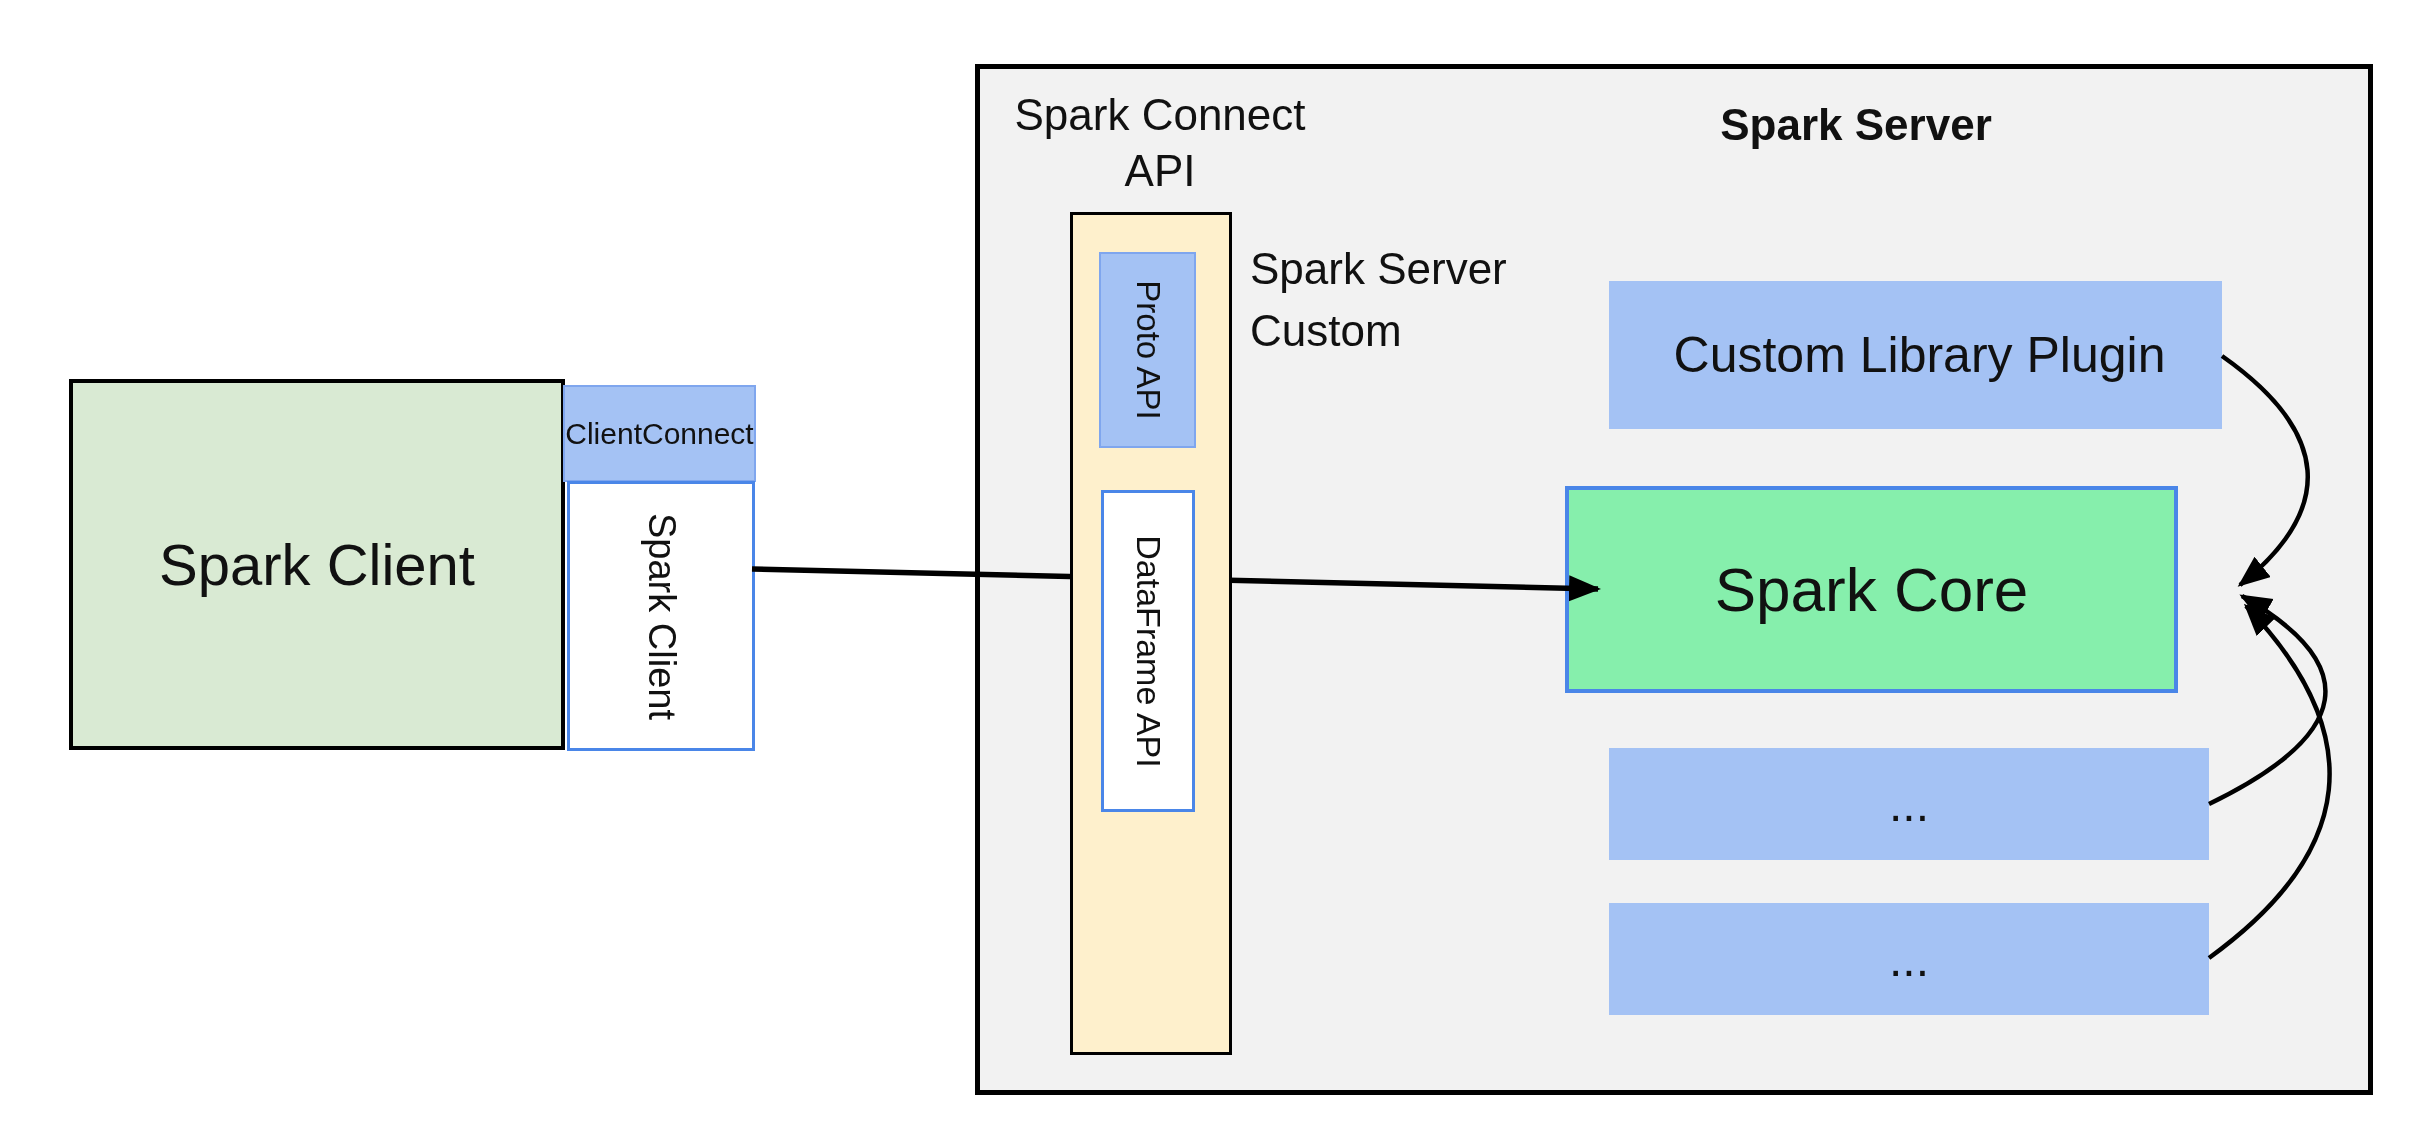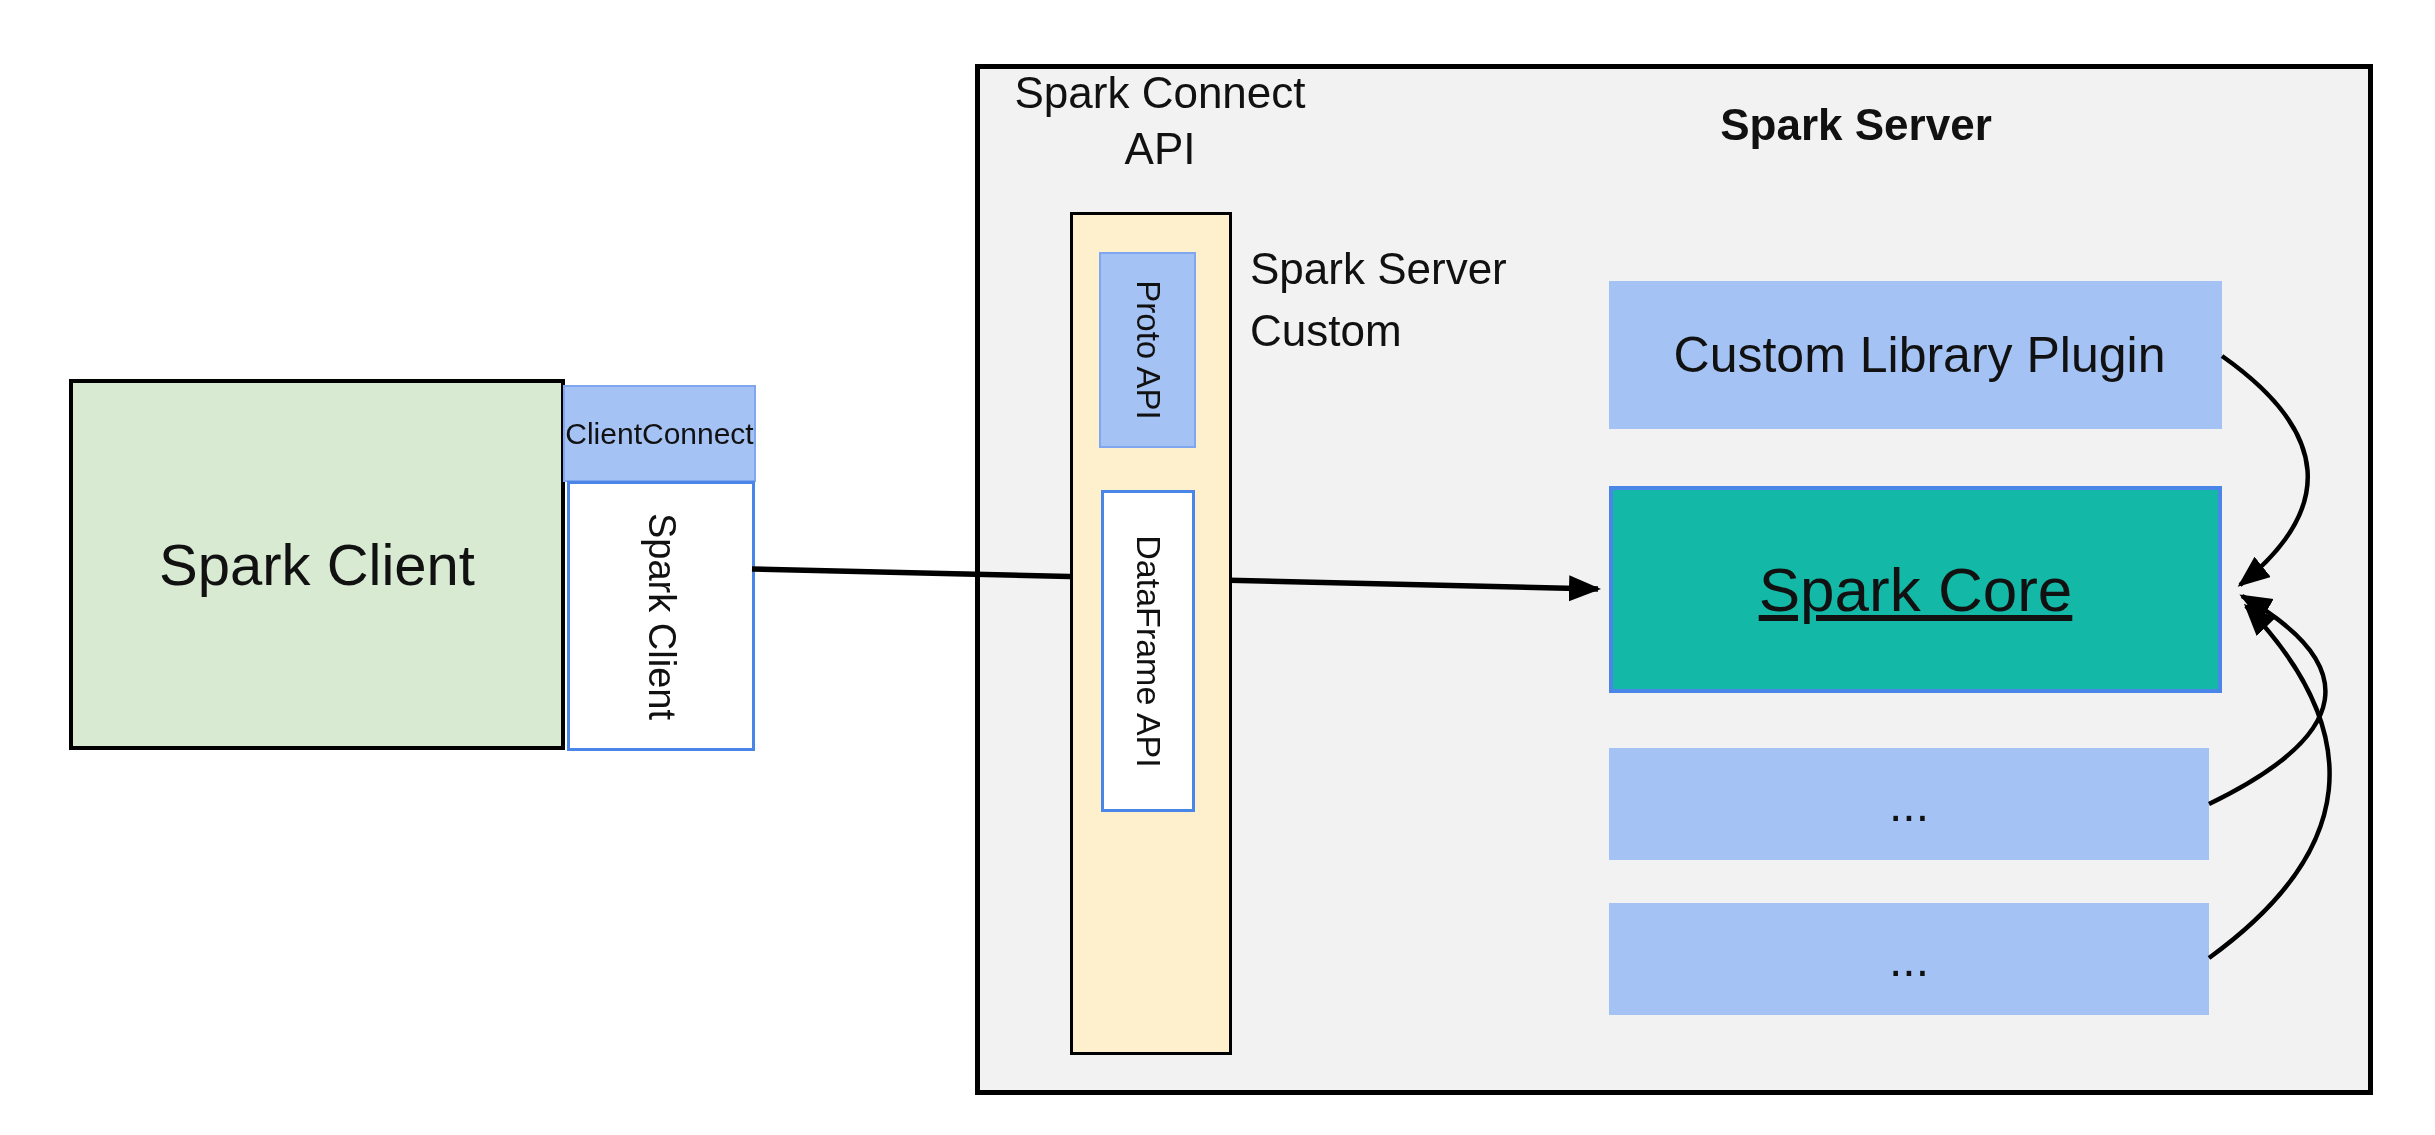--- a/index.html
+++ b/index.html
@@ -50,21 +50,21 @@
 
   
   .gray-box{
     left:975px;top:64px;width:1398px;height:1031px;
     background:var(--fill-gray);
     border:5px solid var(--stroke-black);
     z-index:1;
   }
 
   .lbl-connect{
-    left:985px;top:65px;width:350px;
+    left:985px;top:87px;width:350px;
     text-align:center;font-size:44px;line-height:56px;
     z-index:2;
   }
   .lbl-server-title{
     left:1606px;top:98px;width:500px;
     text-align:center;font-size:44px;line-height:54px;font-weight:bold;
     z-index:2;
   }
   .lbl-server-lib{
     left:1250px;top:238px;width:420px;
@@ -97,26 +97,25 @@
 
   
   .clp-box{
     left:1609px;top:281px;width:613px;height:148px;
     background:var(--fill-blue);
     font-size:50px;
     z-index:2;
     padding-left:8px;
   }
   .core-box{
-    left:1609px;top:486px;width:613px;height:207px;
-    background:#14b8a6;
+    left:1565px;top:486px;width:613px;height:207px;
+    background:#86efac;
     border:4px solid var(--stroke-blue);
     font-size:62px;
     z-index:2;
-    text-decoration:underline;
   }
   .dots-box{
     left:1609px;width:600px;height:112px;
     background:var(--fill-blue);
     font-size:48px;
     z-index:2;
   }
   .dots-1{top:748px;}
   .dots-2{top:903px;}
 

